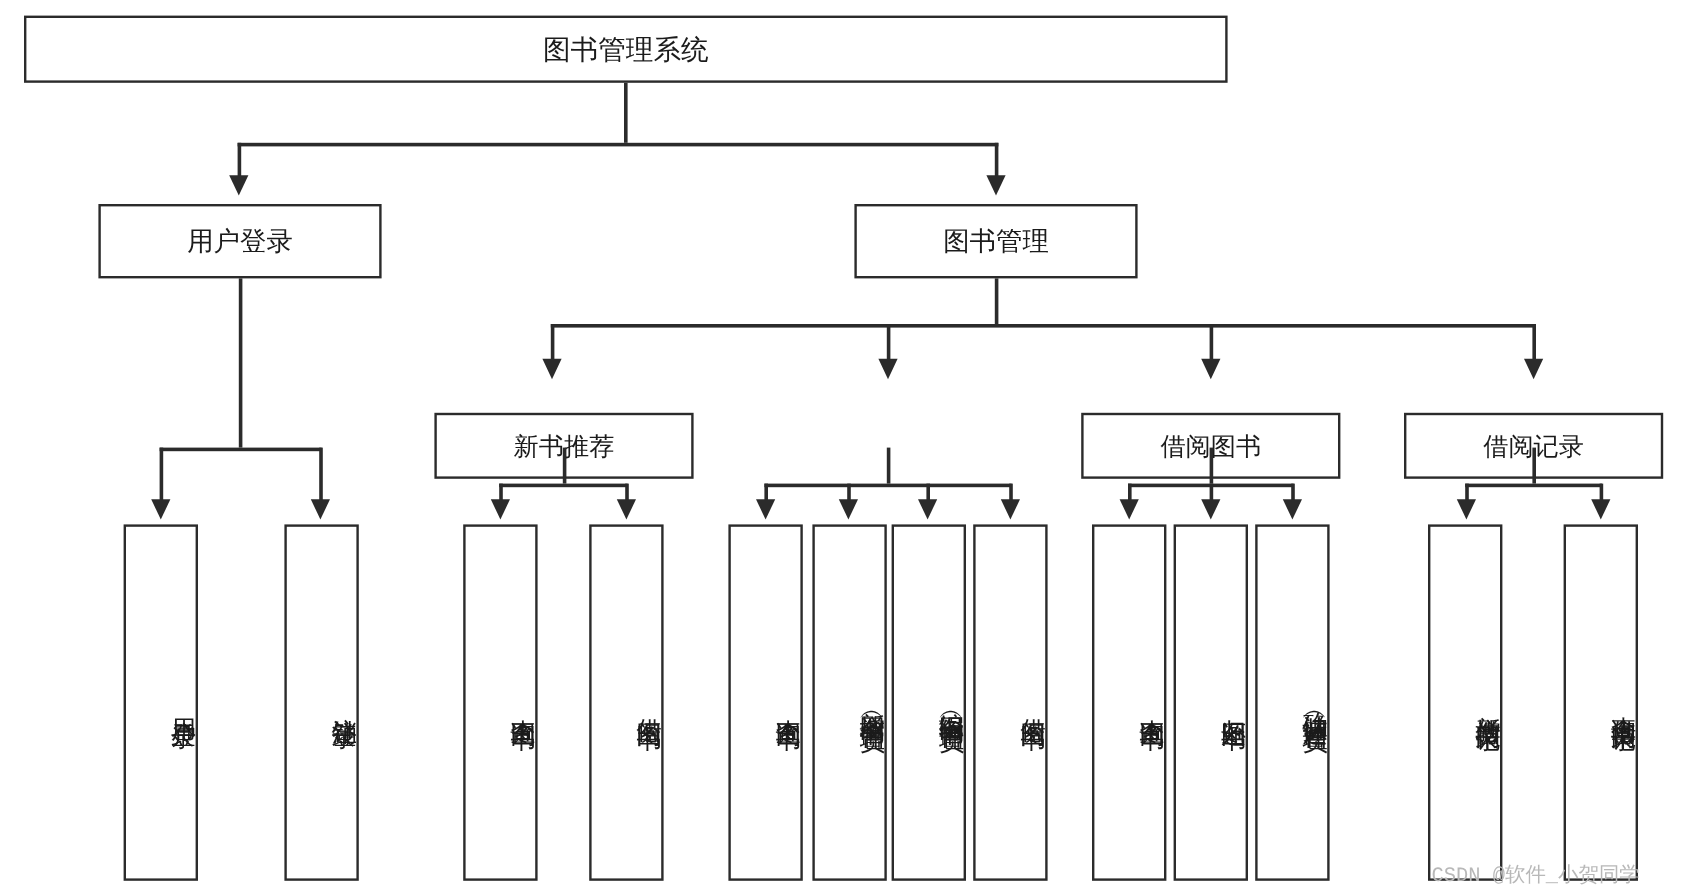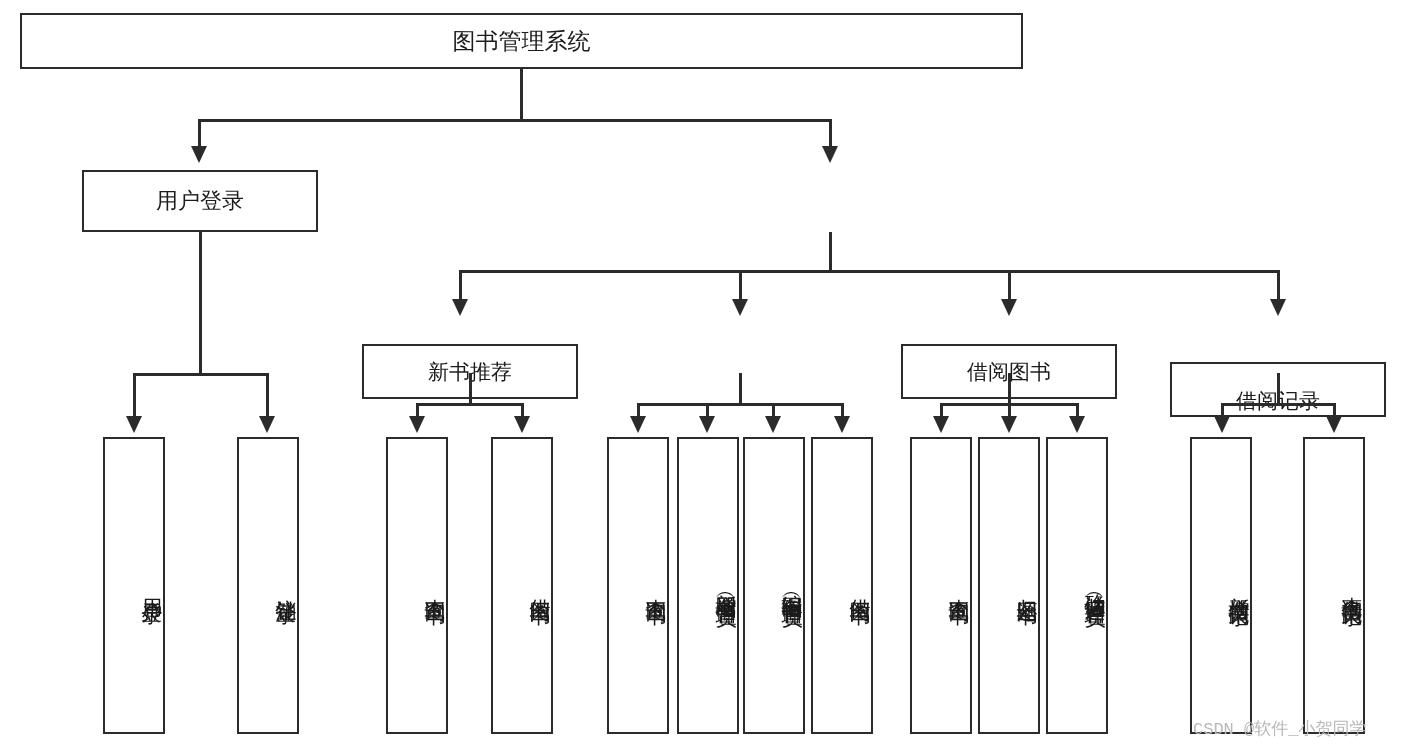--- a/index.html
+++ b/index.html
@@ -90,20 +90,23 @@
 
   <div class="seg hline" style="left:198px; top:119px; width:634px; height:2.5px;"></div>
 
   <div class="seg vline" style="left:198px; top:119px; width:2.5px; height:30px;"></div>
   <div class="arrow" style="left:191px; top:146px;"></div>
   <div class="seg vline" style="left:829px; top:119px; width:2.5px; height:30px;"></div>
   <div class="arrow" style="left:822px; top:146px;"></div>
 
   <div class="node level2" style="left:82px; top:170px; width:236px; height:62px;">
     <span>用户登录</span>
+  </div>
+  <div class="node level2" style="left:712px; top:170px; width:236px; height:62px;">
+    <span>图书管理</span>
   </div>
 
   <div class="seg vline" style="left:199px; top:232px; width:2.5px; height:141px;"></div>
   <div class="seg hline" style="left:133px; top:373px; width:135px; height:2.5px;"></div>
   <div class="seg vline" style="left:133px; top:373px; width:2.5px; height:46px;"></div>
   <div class="arrow" style="left:126px; top:416px;"></div>
   <div class="seg vline" style="left:266px; top:373px; width:2.5px; height:46px;"></div>
   <div class="arrow" style="left:259px; top:416px;"></div>
 
   <div class="seg vline" style="left:829px; top:232px; width:2.5px; height:38px;"></div>
@@ -116,21 +119,21 @@
   <div class="arrow" style="left:1001px; top:299px;"></div>
   <div class="seg vline" style="left:1277px; top:270px; width:2.5px; height:32px;"></div>
   <div class="arrow" style="left:1270px; top:299px;"></div>
 
   <div class="node level3" style="left:362px; top:318px; width:216px; height:55px;">
     <span>新书推荐</span>
   </div>
   <div class="node level3" style="left:901px; top:318px; width:216px; height:55px;">
     <span>借阅图书</span>
   </div>
-  <div class="node level3" style="left:1170px; top:336px; width:216px; height:55px;align-items:flex-end;">
+  <div class="node level3" style="left:1170px; top:318px; width:216px; height:55px;">
     <span>借阅记录</span>
   </div>
 
   <div class="seg vline" style="left:469px; top:373px; width:2.5px; height:30px;"></div>
   <div class="seg hline" style="left:416px; top:403px; width:107px; height:2.5px;"></div>
   <div class="seg vline" style="left:416px; top:403px; width:2.5px; height:16px;"></div>
   <div class="arrow" style="left:409px; top:416px;"></div>
   <div class="seg vline" style="left:521px; top:403px; width:2.5px; height:16px;"></div>
   <div class="arrow" style="left:514px; top:416px;"></div>
 

